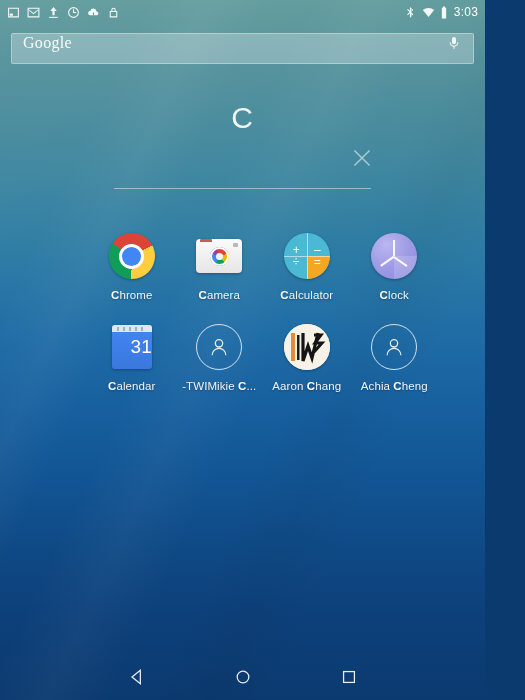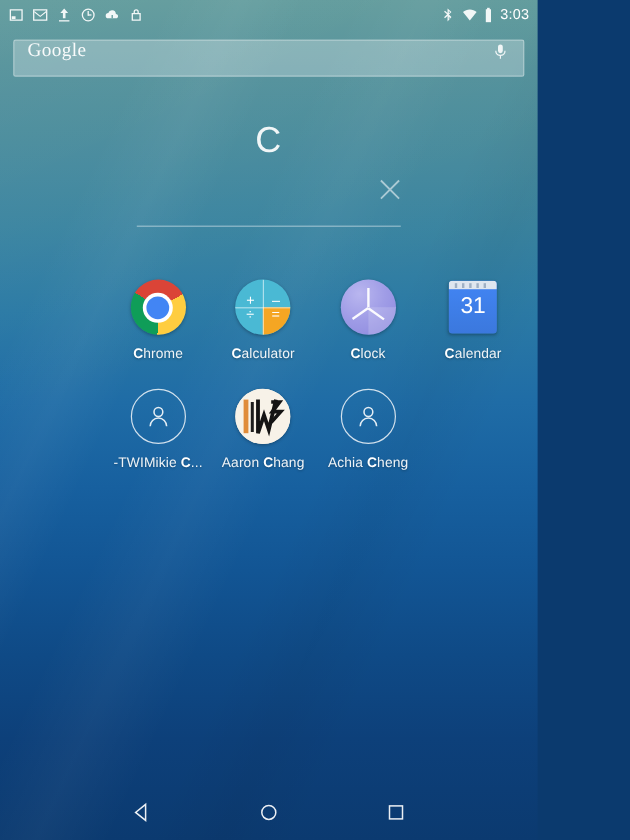--- a/index.html
+++ b/index.html
@@ -5,21 +5,21 @@
   * { margin:0; padding:0; box-sizing:border-box; }
   html,body { width:525px; height:700px; overflow:hidden; }
   body {
     font-family:"Liberation Sans", sans-serif;
     background:#0b3a6e;
     -webkit-font-smoothing:antialiased;
   }
 
   #screen {
     position:relative;
-    width:448px; height:700px;
+    width:485px; height:700px;
     overflow:hidden;
     background:
       linear-gradient(160deg, rgba(255,255,255,0.05) 0%, rgba(255,255,255,0) 42%),
       linear-gradient(180deg,
         #5f9a9b 0%,
         #53919a 8%,
         #488b9c 17%,
         #3a84a0 27%,
         #2b7aa5 37%,
         #1f6ca6 48%,
@@ -227,21 +227,21 @@
   }
   .ic-cal .cal-top {
     position:absolute; top:0; left:0; right:0; height:7px;
     background:#dfe6ef;
   }
   .ic-cal .cal-top i {
     position:absolute; top:2px; width:2px; height:4px; background:#9fb0c4; display:block;
   }
   .ic-cal .cal-num {
     position:absolute; left:0; right:0; top:11px;
-    text-align:center; color:#ffffff; font-size:19px; font-weight:400;
+    text-align:right; color:#ffffff; font-size:19px; font-weight:400;
     font-family:"Liberation Sans", sans-serif;
   }
 
   
   .ic-person {
     width:46px; height:46px; border-radius:50%;
     border:1.3px solid rgba(255,255,255,0.80);
     position:relative;
   }
   .ic-person svg { position:absolute; left:50%; top:50%; width:22px; height:22px;
@@ -354,20 +354,30 @@
 
   <div id="grid">
 
     <div class="cell">
       <div class="icon-box">
         <div class="ic-chrome"></div>
       </div>
       <div class="label"><b>C</b><span>hrome</span></div>
     </div>
 
+    <div class="cell">
+      <div class="icon-box">
+        <div class="ic-camera">
+          <div class="cam-strip"></div>
+          <div class="cam-flash"></div>
+          <div class="cam-lens"></div>
+        </div>
+      </div>
+      <div class="label"><b>C</b><span>amera</span></div>
+    </div>
 
 
     <div class="cell">
       <div class="icon-box">
         <div class="ic-calc">
           <div class="q-or"></div>
           <div class="ln-v"></div>
             <div class="ln-h"></div>
           <span class="op op-plus">+</span>
           <span class="op op-minus">–</span>

